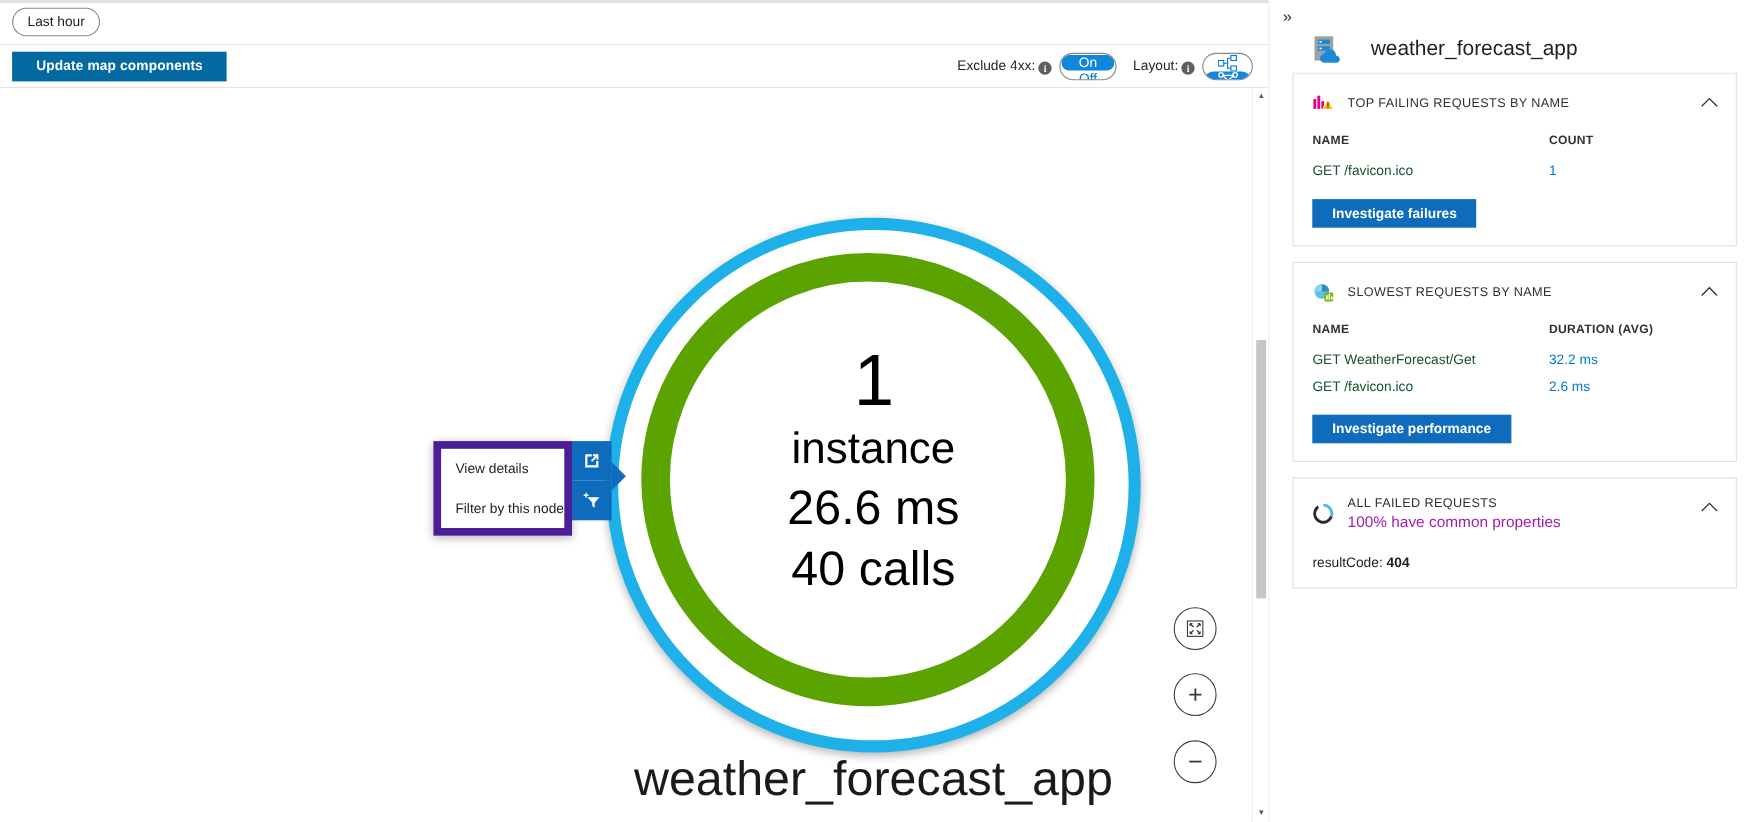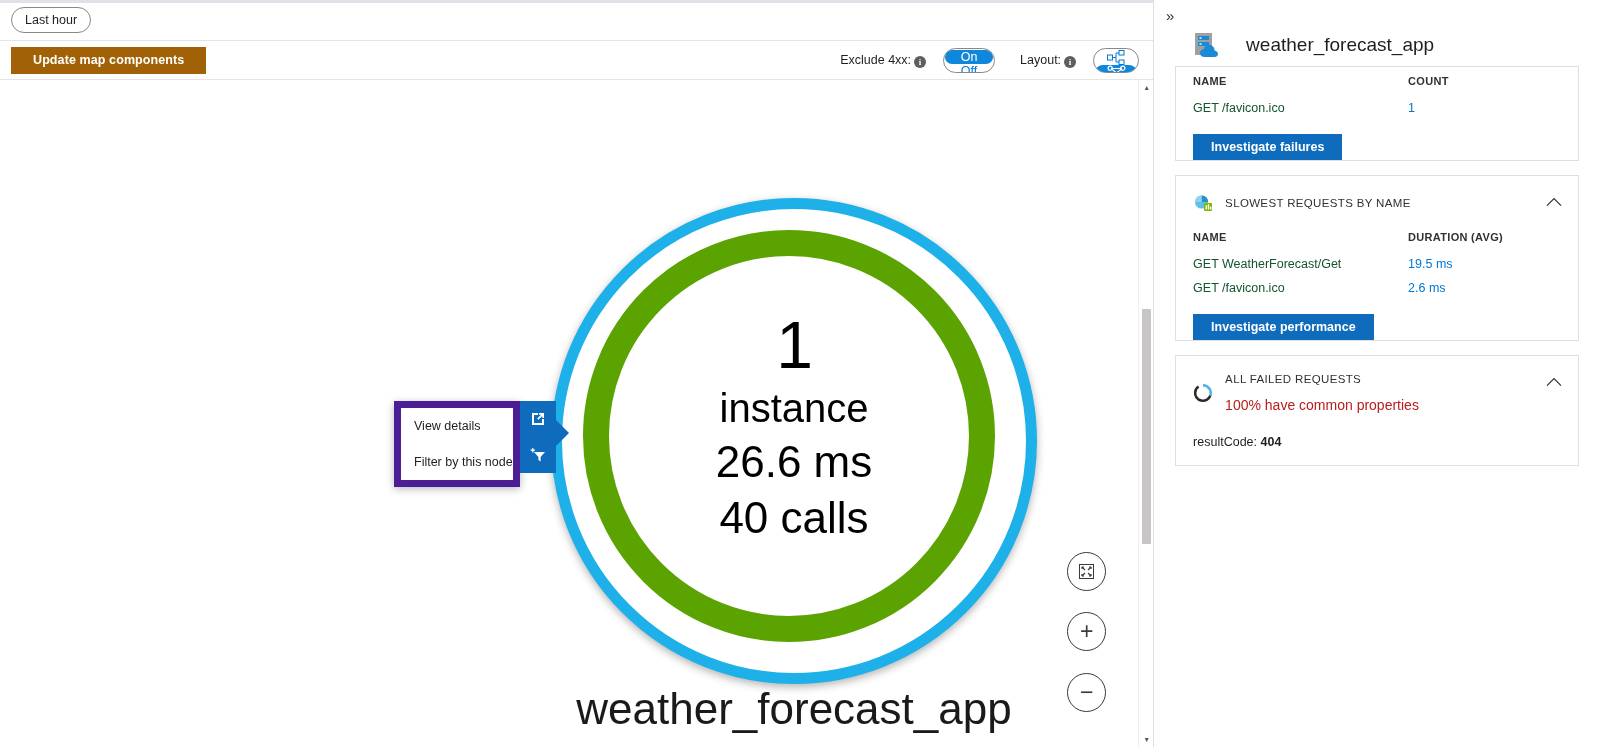--- a/index.html
+++ b/index.html
@@ -66,38 +66,38 @@
     flex: 0 0 39px;
     border-bottom: 1px solid #e6e4e2;
     display: flex;
     align-items: center;
     position: relative;
     background: #ffffff;
   }
   #update-btn {
     margin-left: 11px;
     height: 27px;
-    background: #a16207;
+    background: #0369a1;
     color: #ffffff;
     border: none;
     font-size: 12.5px;
     font-weight: bold;
     font-family: "Liberation Sans", sans-serif;
     padding: 0 22px;
     cursor: pointer;
     letter-spacing: .1px;
   }
   .cmd-right {
     position: absolute;
     right: 14px;
     top: 0;
     height: 39px;
     display: flex;
     align-items: center;
-    gap: 17px;
+    gap: 7px;
   }
   .cmd-label {
     font-size: 12.5px;
     color: #201f1e;
     white-space: nowrap;
   }
   .info-icon {
     display: inline-block;
     width: 12px; height: 12px;
     border-radius: 50%;
@@ -448,22 +448,22 @@
   }
   .card-title {
     font-size: 11.5px;
     letter-spacing: .35px;
     color: #323130;
     text-transform: uppercase;
     white-space: nowrap;
   }
   .card-subtitle {
     font-size: 14px;
-    color: #b91c1c;
-    margin-top: 12px;
+    color: #a21caf;
+    margin-top: 2px;
     white-space: nowrap;
   }
   .chevron-up {
     position: absolute;
     right: 14px;
     top: 16px;
     width: 20px; height: 20px;
     cursor: pointer;
     display:flex; align-items:center; justify-content:center;
   }
@@ -489,21 +489,21 @@
     padding: 4px 0 6px 17px;
     white-space: nowrap;
   }
   .card-table td.val {
     color: #0078d4;
     padding-left: 0;
     cursor: pointer;
   }
   .col-name { width: 232px; }
   .card-btn {
-    margin: 13px 0 0 17px;
+    margin: 13px 0 16px 17px;
     background: #0f6cbd;
     color: #ffffff;
     border: none;
     height: 26px;
     padding: 0 18px;
     font-size: 12.5px;
     font-weight: bold;
     cursor: pointer;
     font-family: "Liberation Sans", sans-serif;
     white-space: nowrap;
@@ -652,20 +652,40 @@
       </span>
       <div id="rp-title">weather_forecast_app</div>
     </div>
 
 
 
 
     <div id="rp-scroll">
 
       <div class="card">
+        <div class="card-head">
+          <span class="card-icon">
+            <svg width="20" height="18" viewBox="0 0 20 18">
+              <rect x="1" y="5" width="2.6" height="9" fill="#e3008c"></rect>
+              <rect x="4.6" y="2" width="2.6" height="12" fill="#e3008c"></rect>
+              <rect x="8.2" y="7" width="2.6" height="7" fill="#e3008c"></rect>
+              <path d="M14.2 5 L19 14.5 H9.4 Z" fill="#ffb900" stroke="#ffffff" stroke-width="0.9"></path>
+              <rect x="13.7" y="8.2" width="1.1" height="3.2" fill="#333333"></rect>
+              <rect x="13.7" y="12.1" width="1.1" height="1.1" fill="#333333"></rect>
+            </svg>
+          </span>
+          <div>
+            <div class="card-title">TOP FAILING REQUESTS BY NAME</div>
+          </div>
+          <span class="chevron-up">
+            <svg width="16" height="10" viewBox="0 0 16 10">
+              <path d="M1 8.6 L8 1.6 L15 8.6" fill="none" stroke="#323130" stroke-width="1.2"></path>
+            </svg>
+          </span>
+        </div>
         <table class="card-table">
           <thead>
             <tr>
               <th class="col-name">NAME</th>
               <th class="col-right">COUNT</th>
             </tr>
           </thead>
           <tbody>
             <tr>
               <td>GET /favicon.ico</td>
@@ -701,21 +721,21 @@
         <table class="card-table">
           <thead>
             <tr>
               <th class="col-name">NAME</th>
               <th class="col-right">DURATION (AVG)</th>
             </tr>
           </thead>
           <tbody>
             <tr>
               <td>GET WeatherForecast/Get</td>
-              <td class="val">19.5 ms</td>
+              <td class="val">32.2 ms</td>
             </tr>
             <tr>
               <td>GET /favicon.ico</td>
               <td class="val">2.6 ms</td>
             </tr>
           </tbody>
         </table>
         <button class="card-btn">Investigate performance</button>
       </div>
 

